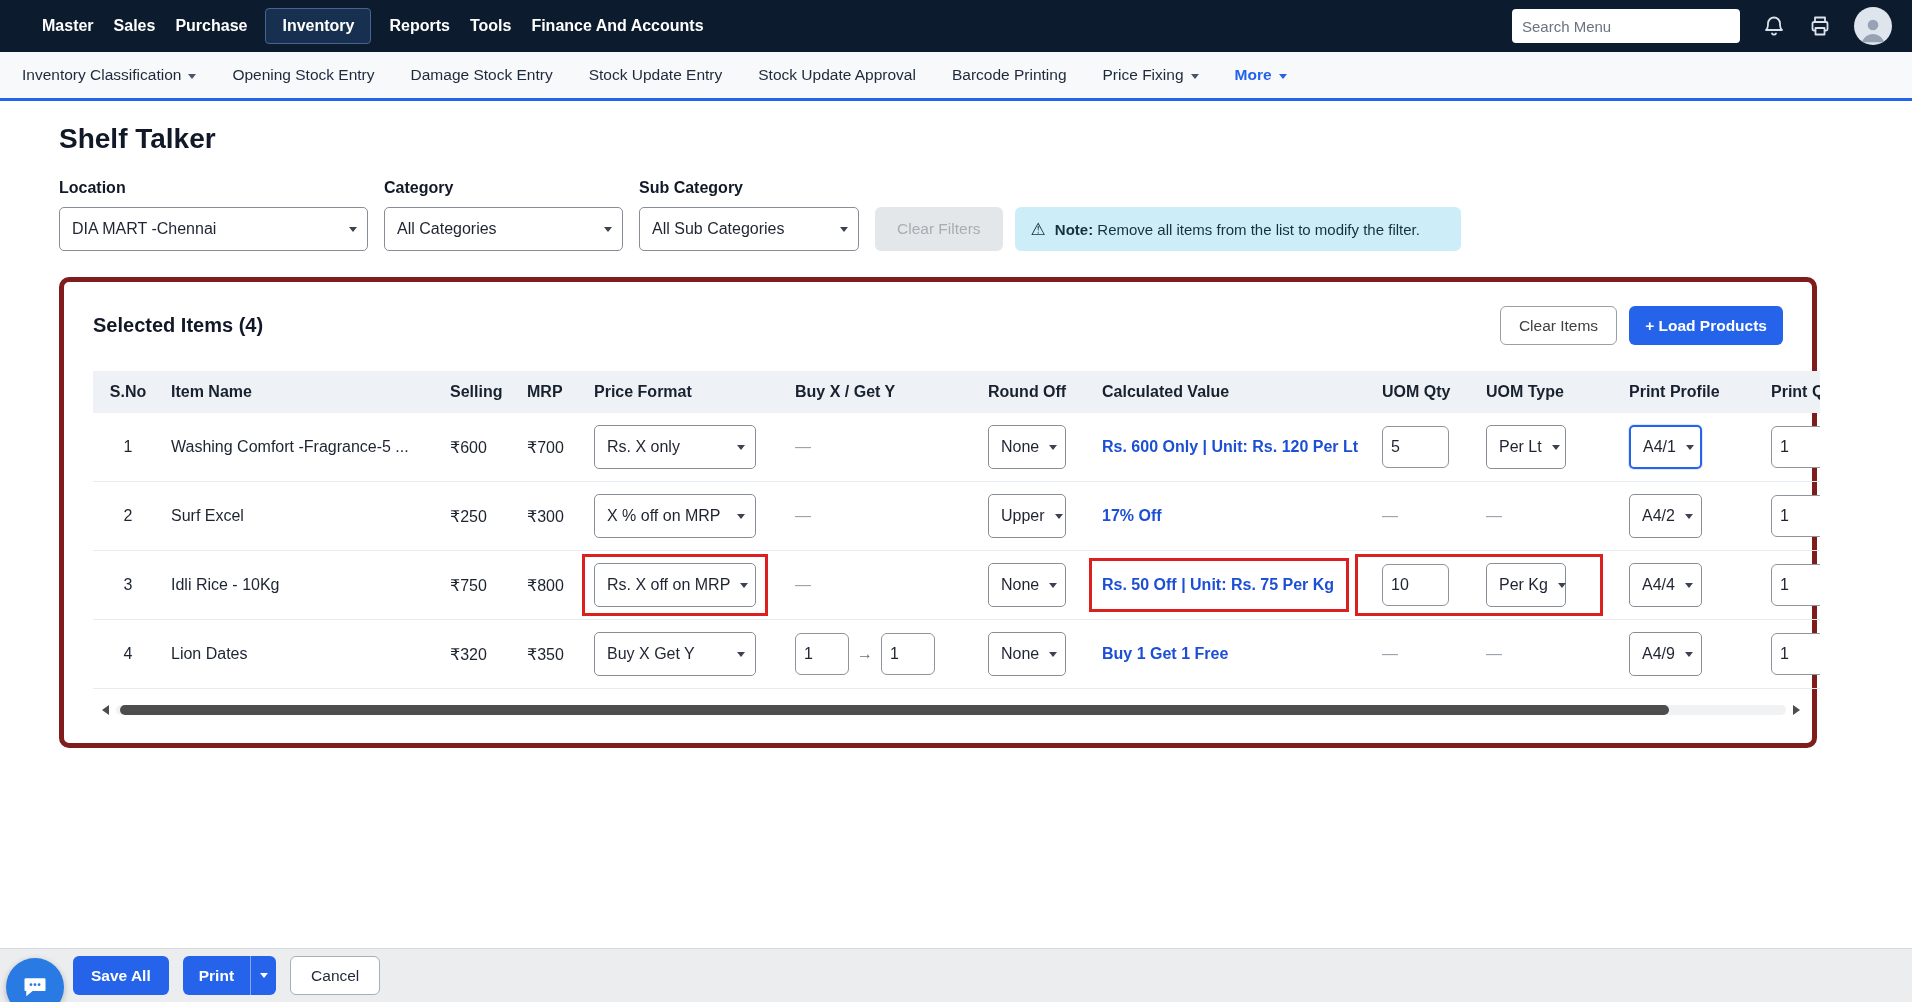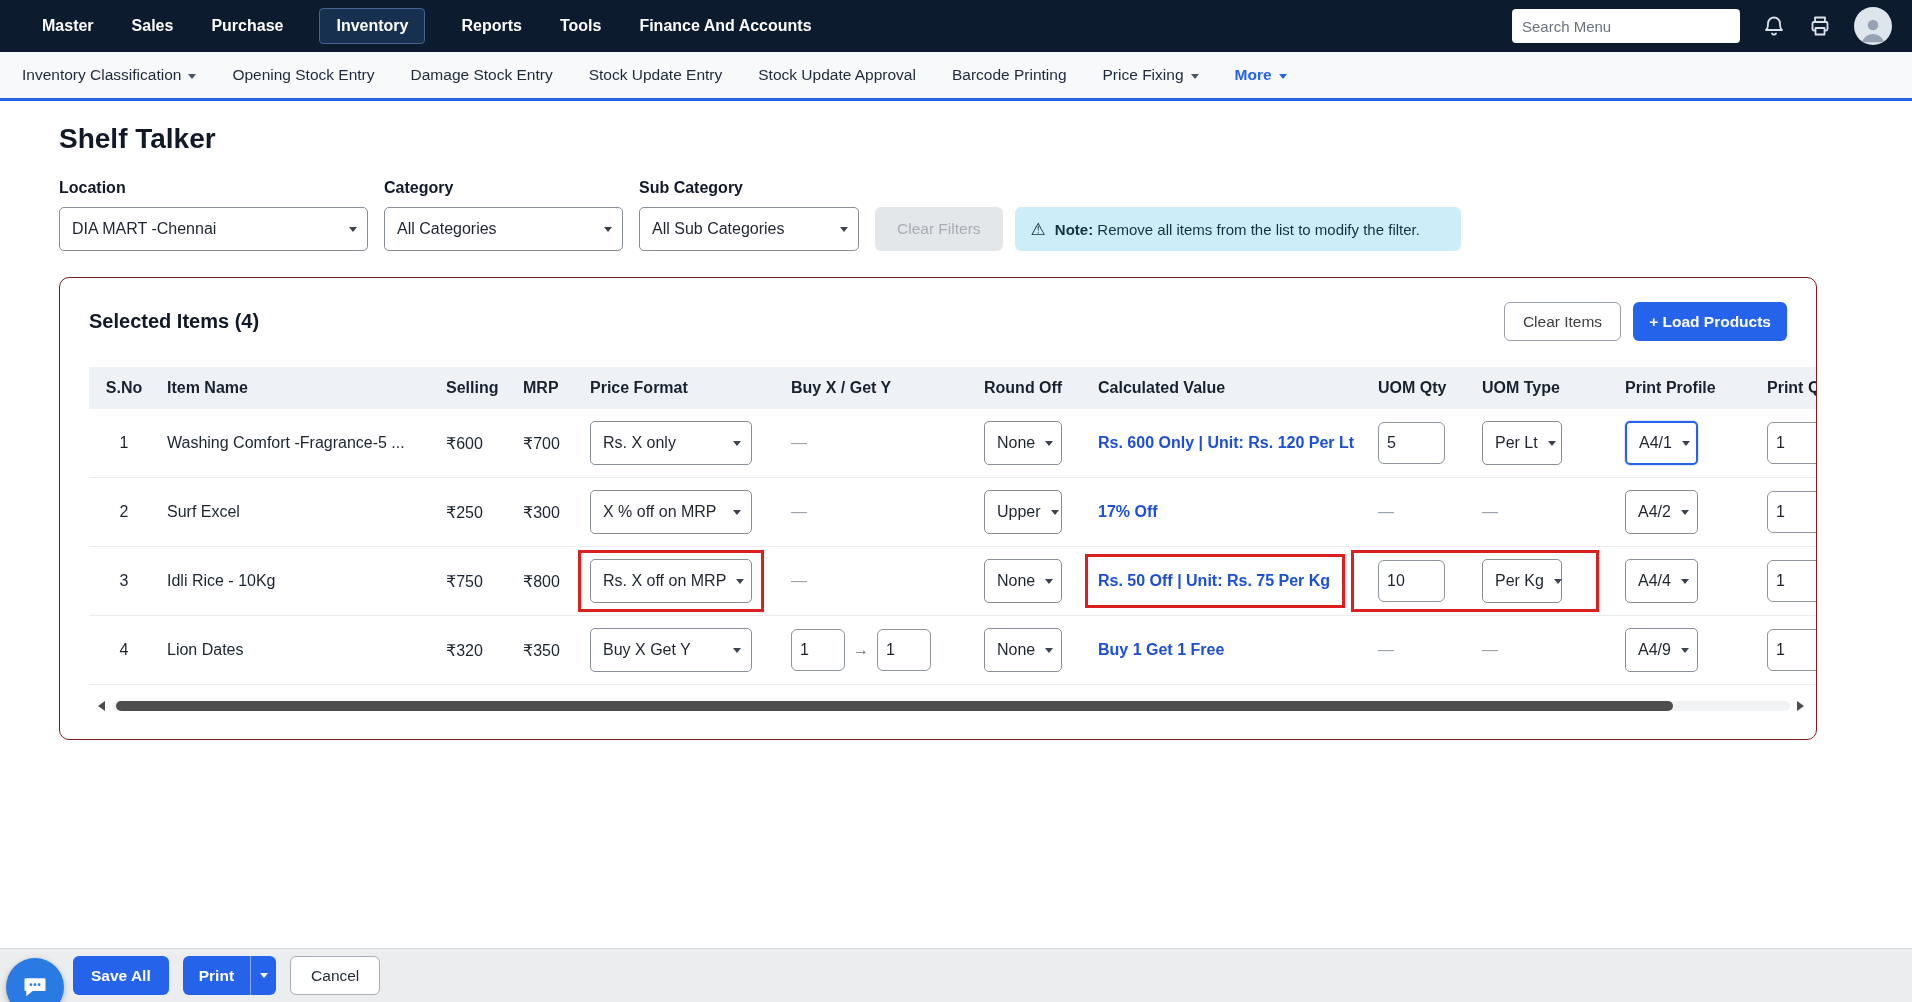--- a/index.html
+++ b/index.html
@@ -1,21 +1,21 @@
 <!DOCTYPE html>
 <html><head>
 <meta charset="utf-8">
 <style>
   * { margin:0; padding:0; box-sizing:border-box; }
   body { font-family:"Liberation Sans","DejaVu Sans",sans-serif; background:#fff; }
   .screen { position:relative; width:1912px; height:1002px; overflow:hidden; background:#fff; }
 
   
   .topbar { height:52px; background:#0d1b2e; display:flex; align-items:center; padding:0 20px 0 40px; }
-  .topnav { display:flex; align-items:center; gap:34px; }
+  .topnav { display:flex; align-items:center; gap:16px; }
   .topitem { color:#fff; font-size:16px; font-weight:600; text-decoration:none; padding:7px 2px; cursor:pointer; white-space:nowrap; }
   .topitem.active { background:#17304f; border:1px solid #46648f; border-radius:4px; padding:8px 16px; }
   .topright { margin-left:auto; display:flex; align-items:center; gap:22px; }
   .menusearch { width:228px; height:34px; border:none; border-radius:4px; padding:0 10px; font-size:15px; color:#1f2430; font-family:inherit;margin-left:15px; }
   .menusearch::placeholder { color:#6b7280; }
   .topicon { width:24px; height:24px; display:inline-flex; cursor:pointer; }
   .avatar { width:38px; height:38px; border-radius:50%; background:#dfe5ec; display:flex; align-items:flex-end; justify-content:center; overflow:hidden; cursor:pointer; }
 
   
   .subnav { height:49px; background:#f7f9fb; border-bottom:3px solid #2563eb; display:flex; align-items:center; gap:36px; padding:0 22px; }
@@ -33,21 +33,21 @@
   .flabel { font-size:16px; font-weight:700; color:#111827; margin-bottom:10px; }
   .sel { display:inline-flex; align-items:center; justify-content:space-between; background:#fff; border:1px solid #878e96; border-radius:5px; height:44px; padding:0 10px 0 12px; font-size:16px; color:#1f2430; cursor:pointer; white-space:nowrap; }
   .caret { width:0; height:0; border-left:4.5px solid transparent; border-right:4.5px solid transparent; border-top:5.5px solid #3c4350; margin-left:10px; flex:none; }
   .w-loc { width:309px; } .w-cat { width:239px; } .w-sub { width:220px; }
   .btn { border:none; border-radius:6px; font-size:15.5px; font-family:inherit; cursor:pointer; white-space:nowrap; }
   .btn-clearfilters { height:44px; padding:0 22px; background:#e4e7ea; color:#a7adb5; font-weight:500; margin-right:12px; cursor:default; }
   .note { height:44px; background:#cdeef8; border-radius:6px; display:flex; align-items:center; padding:0 16px; gap:9px; font-size:15px; color:#14323e; width:446px; }
   .note .warn { font-size:17px; color:#10303d; }
 
   
-  .card { margin-top:26px; width:1758px; border:1px solid #7f1d1d; border-radius:10px; background:#fff; padding:24px 0 26px 0; }
+  .card { margin-top:26px; width:1758px; border:5px solid #7f1d1d; border-radius:10px; background:#fff; padding:24px 0 26px 0; }
   .card-head { display:flex; align-items:center; margin:0 29px; }
   .card-title { font-size:20px; font-weight:700; color:#111827; }
   .card-actions { margin-left:auto; display:flex; gap:12px; }
   .btn-outline { height:39px; background:#fff; border:1px solid #9aa0a8; color:#404040; padding:0 18px; font-weight:500; }
   .btn-blue { height:39px; background:#2563eb; color:#fff; padding:0 16px; font-weight:600; }
 
   .barcode-box { margin:22px 29px 0 29px; background:#fafbfc; border:1px solid #e5e7eb; border-radius:8px; padding:8px 22px; display:flex; align-items:center; gap:16px; height:57px; }
   .barcode-input { flex:1; height:41px; border:1px solid #cdd3da; border-radius:8px; padding:0 14px; font-size:15.5px; color:#1f2430; font-family:inherit; }
   .barcode-input::placeholder { color:#8a919b; }
   .btn-search { height:37px; padding:0 20px; }

